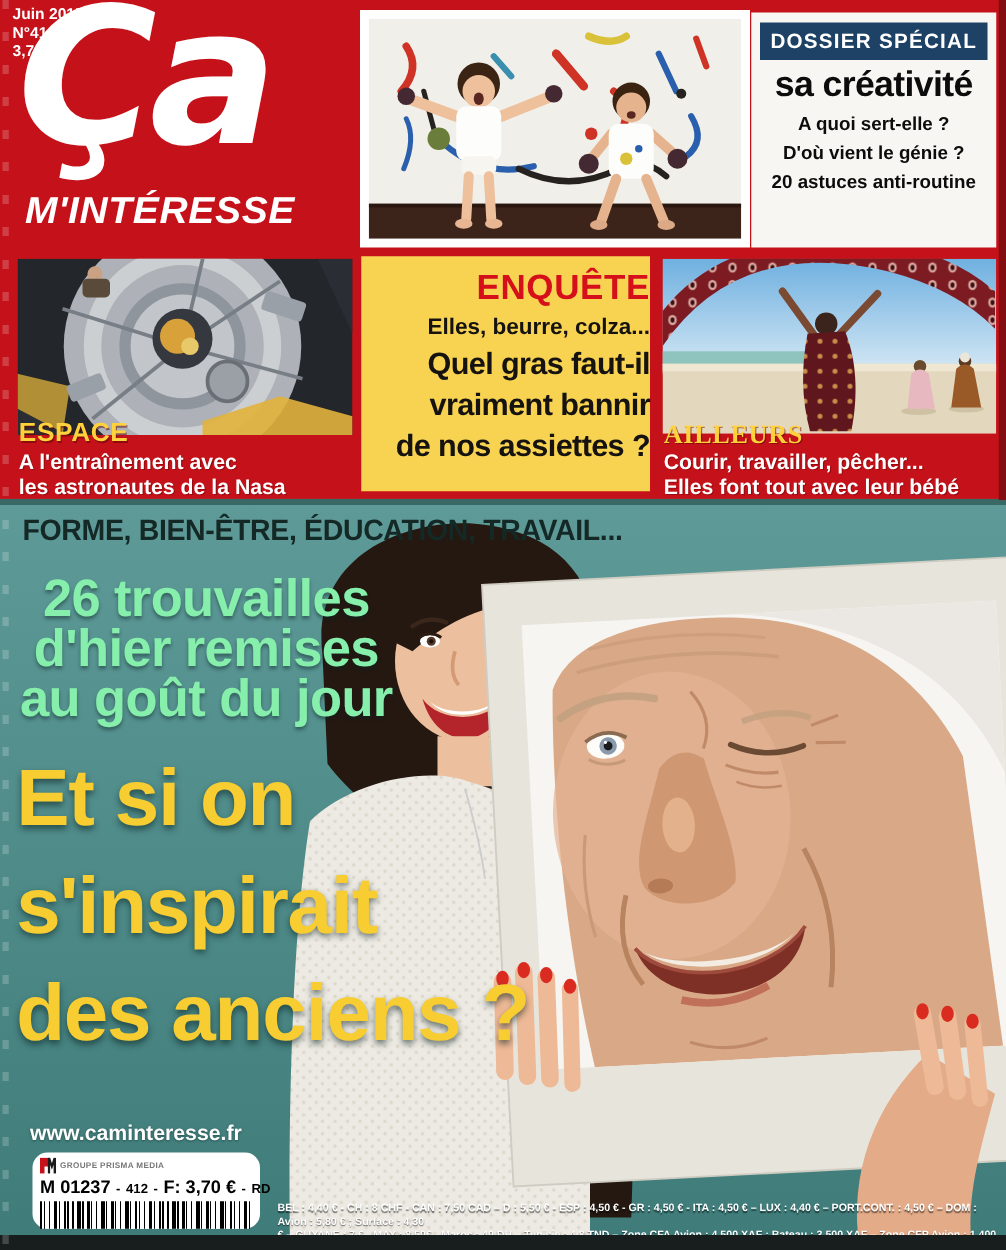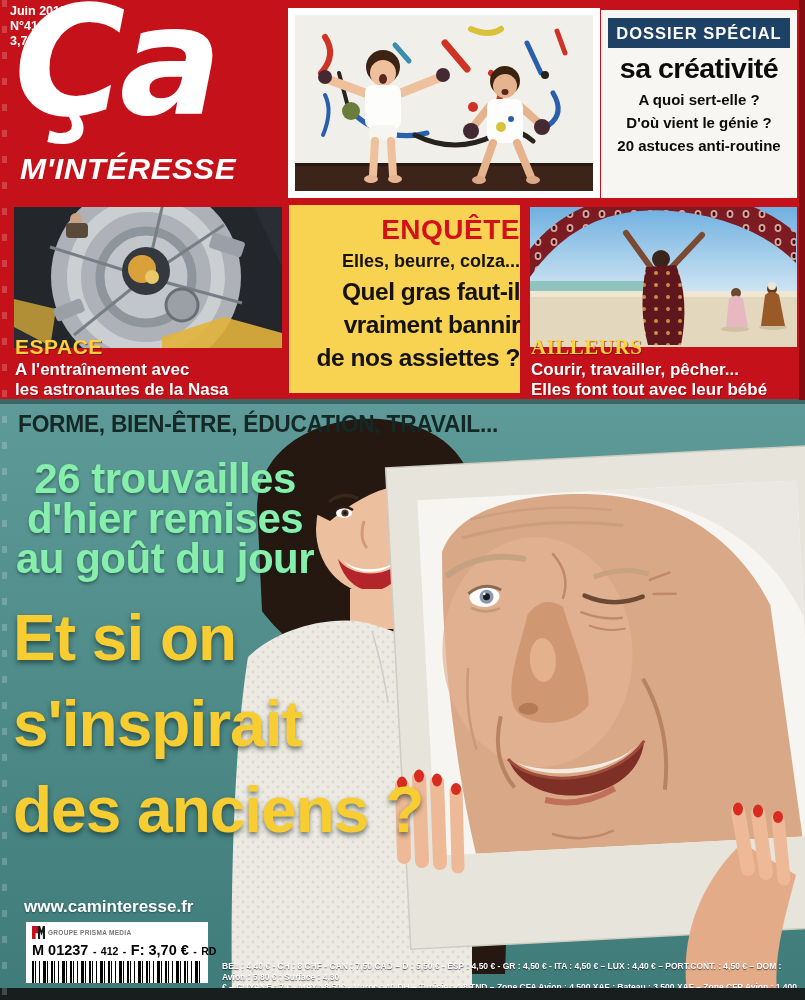--- a/index.html
+++ b/index.html
@@ -83,21 +83,21 @@
   .headline{
     position:absolute;left:13px;top:196px;color:#f7cd32;font-weight:900;font-size:64px;line-height:86px;
     letter-spacing:-1px;z-index:10;text-shadow:0 3px 5px rgba(8,30,28,.55);
   }
   .website{
     position:absolute;left:24px;top:498px;color:#fff;font-weight:900;font-size:17px;z-index:10;
     text-shadow:0 1px 2px rgba(10,35,33,.5);
   }
   .barcode-box{
     position:absolute;left:26px;top:523px;width:182px;height:61px;background:#fff;z-index:10;
-    border-radius:0;box-sizing:border-box;padding:4px 6px 12px;
+    border-radius:12px;box-sizing:border-box;padding:4px 6px 12px;
   }
   .publisher-row{display:flex;align-items:center;gap:3px;}
   .pm-logo{width:13px;height:13px;position:relative;flex:0 0 auto;}
   .pm-logo .p{position:absolute;left:0;top:0;width:8px;height:13px;background:#c5121a;
      clip-path:polygon(0 0,100% 0,100% 55%,45% 55%,45% 100%,0 100%);}
   .pm-logo .m{position:absolute;right:0;top:0;width:7px;height:13px;background:#1a1a1a;
      clip-path:polygon(0 0,30% 0,50% 35%,70% 0,100% 0,100% 100%,70% 100%,70% 45%,50% 75%,30% 45%,30% 100%,0 100%);}
   .publisher-name{font-size:6.5px;color:#777;font-weight:bold;letter-spacing:.3px;}
   .barcode-line{margin-top:2px;color:#000;white-space:nowrap;}
   .bc-big{font-weight:900;font-size:14.5px;}

